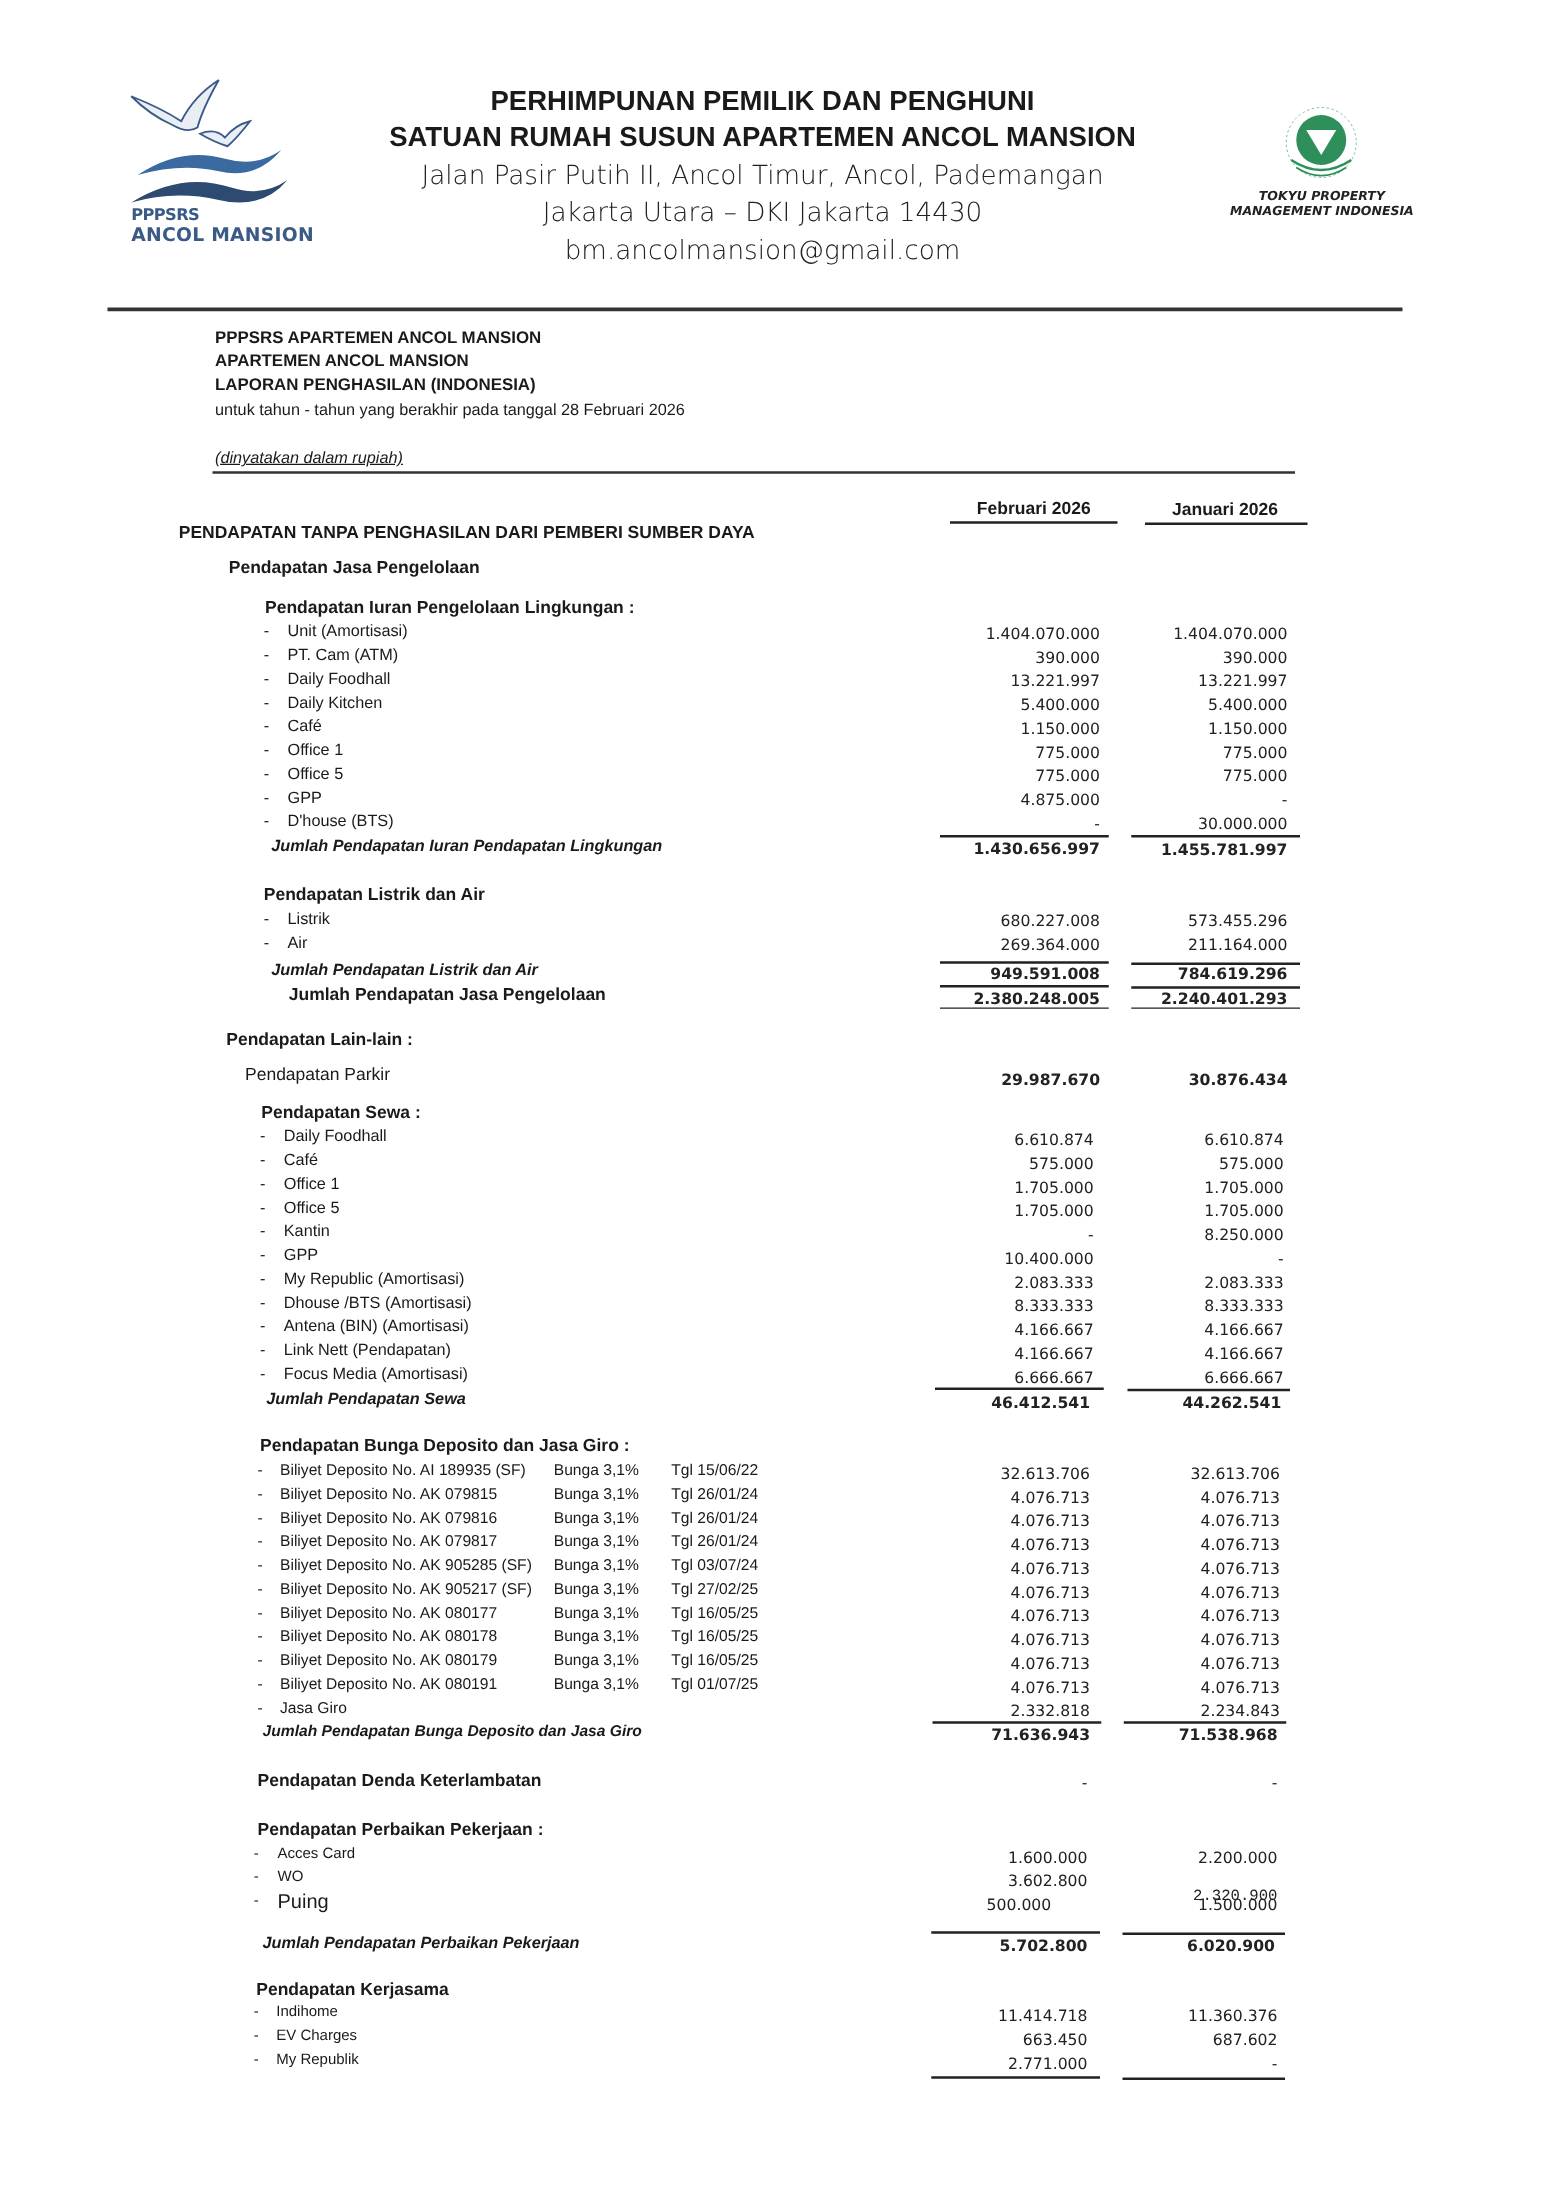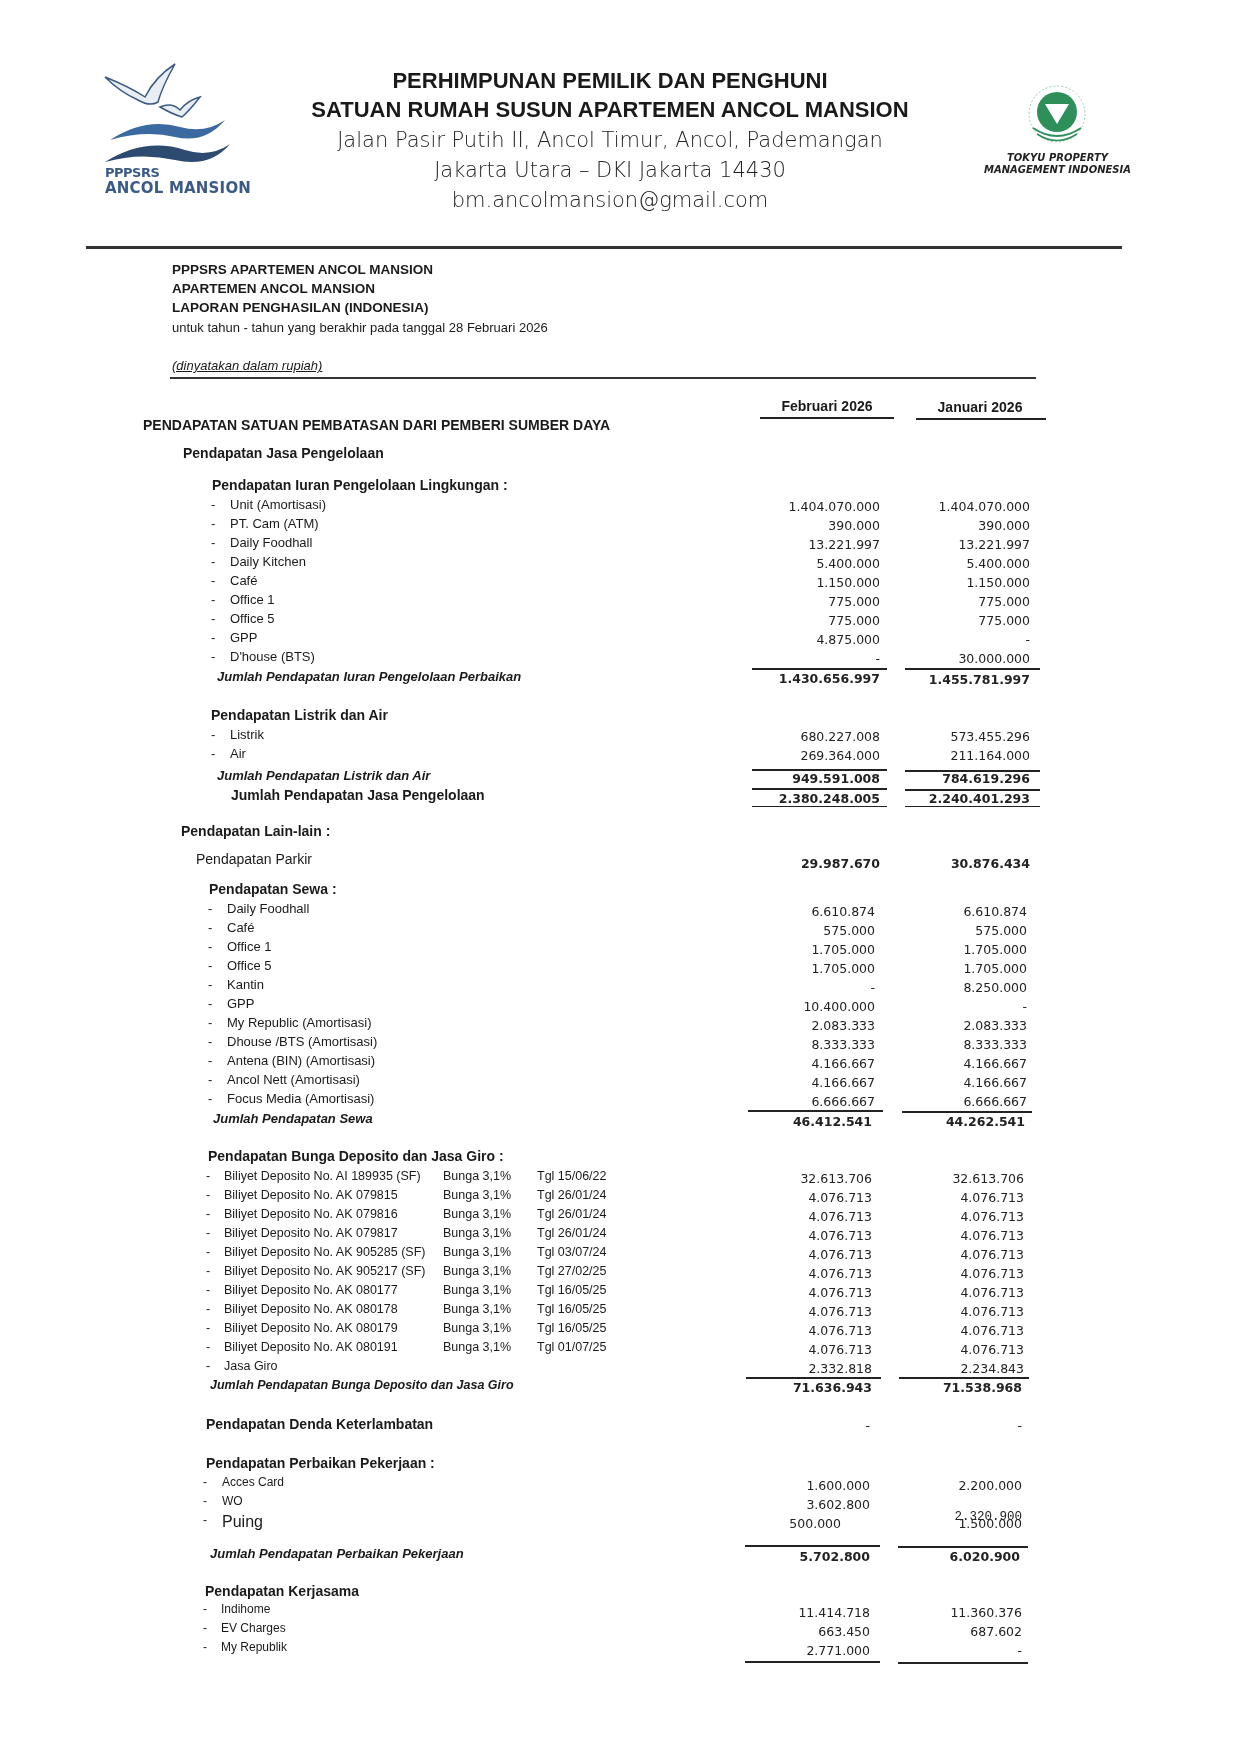--- a/index.html
+++ b/index.html
@@ -71,21 +71,21 @@
 <div class="abs meta" style="top:300px;">LAPORAN PENGHASILAN (INDONESIA)</div>
 <div class="abs meta-sub" style="top:320px;">untuk tahun - tahun yang berakhir pada tanggal 28 Februari 2026</div>
 <div class="abs meta-unit">(dinyatakan dalam rupiah)</div>
 <div class="abs rule-2"></div>
 
 <div class="abs colhead" style="left:767px;top:398px;">Februari 2026</div>
 <div class="abs colhead-line" style="left:760px;top:417px;width:134px;"></div>
 <div class="abs colhead" style="left:920px;top:399px;">Januari 2026</div>
 <div class="abs colhead-line" style="left:916px;top:418px;width:130px;"></div>
 
-<div class="abs lbl-sec" style="left:143px;top:417px;">PENDAPATAN SATUAN PEMBATASAN DARI PEMBERI SUMBER DAYA</div>
+<div class="abs lbl-sec" style="left:143px;top:417px;">PENDAPATAN TANPA PENGHASILAN DARI PEMBERI SUMBER DAYA</div>
 
 <div class="abs lbl-b" style="left:170px;top:445px;">Pendapatan Jasa Pengelolaan</div>
 <div class="abs lbl-b" style="left:199px;top:477px;">Pendapatan Iuran Pengelolaan Lingkungan :</div>
 
 <div id="iuran-rows">
     <div class="abs" style="left: 0px; top: 497px; width: 1240px; height: 19px;">
       <span class="abs dash" style="left: 211px; top: 0px; font-size: 13px;">-</span>
       <span class="abs lbl" style="left: 230px; top: 0px; font-size: 13px;">Unit (Amortisasi)</span>
       <span class="abs num" style="left: 740px; top: 2px;">1.404.070.000</span>
       <span class="abs num" style="left: 890px; top: 2px;">1.404.070.000</span>
@@ -135,21 +135,21 @@
     <div class="abs" style="left: 0px; top: 649px; width: 1240px; height: 19px;">
       <span class="abs dash" style="left: 211px; top: 0px; font-size: 13px;">-</span>
       <span class="abs lbl" style="left: 230px; top: 0px; font-size: 13px;">D'house (BTS)</span>
       <span class="abs num" style="left: 740px; top: 2px;">-</span>
       <span class="abs num" style="left: 890px; top: 2px;">30.000.000</span>
     </div>
   </div>
 
 <div class="abs sumline" style="left:752px;top:668px;width:135px;"></div>
 <div class="abs sumline" style="left:905px;top:668px;width:135px;"></div>
-<div class="abs lbl-bi" style="left:217px;top:669px;">Jumlah Pendapatan Iuran Pengelolaan Perbaikan</div>
+<div class="abs lbl-bi" style="left:217px;top:669px;">Jumlah Pendapatan Iuran Pendapatan Lingkungan</div>
 <div class="abs num b" style="left:740px;top:671px;">1.430.656.997</div>
 <div class="abs num b" style="left:890px;top:672px;">1.455.781.997</div>
 
 <div class="abs lbl-b" style="left:198px;top:707px;">Pendapatan Listrik dan Air</div>
 <div id="listrik-rows">
     <div class="abs" style="left: 0px; top: 727px; width: 1240px; height: 19px;">
       <span class="abs dash" style="left: 211px; top: 0px; font-size: 13px;">-</span>
       <span class="abs lbl" style="left: 230px; top: 0px; font-size: 13px;">Listrik</span>
       <span class="abs num" style="left: 740px; top: 2px;">680.227.008</span>
       <span class="abs num" style="left: 890px; top: 2px;">573.455.296</span>
@@ -232,21 +232,21 @@
       <span class="abs num" style="left: 887px; top: 3px;">8.333.333</span>
     </div>
     <div class="abs" style="left: 0px; top: 1053px; width: 1240px; height: 19px;">
       <span class="abs dash" style="left: 208px; top: 0px; font-size: 13px;">-</span>
       <span class="abs lbl" style="left: 227px; top: 0px; font-size: 13px;">Antena (BIN) (Amortisasi)</span>
       <span class="abs num" style="left: 735px; top: 3px;">4.166.667</span>
       <span class="abs num" style="left: 887px; top: 3px;">4.166.667</span>
     </div>
     <div class="abs" style="left: 0px; top: 1072px; width: 1240px; height: 19px;">
       <span class="abs dash" style="left: 208px; top: 0px; font-size: 13px;">-</span>
-      <span class="abs lbl" style="left: 227px; top: 0px; font-size: 13px;">Ancol Nett (Amortisasi)</span>
+      <span class="abs lbl" style="left: 227px; top: 0px; font-size: 13px;">Link Nett (Pendapatan)</span>
       <span class="abs num" style="left: 735px; top: 3px;">4.166.667</span>
       <span class="abs num" style="left: 887px; top: 3px;">4.166.667</span>
     </div>
     <div class="abs" style="left: 0px; top: 1091px; width: 1240px; height: 19px;">
       <span class="abs dash" style="left: 208px; top: 0px; font-size: 13px;">-</span>
       <span class="abs lbl" style="left: 227px; top: 0px; font-size: 13px;">Focus Media (Amortisasi)</span>
       <span class="abs num" style="left: 735px; top: 3px;">6.666.667</span>
       <span class="abs num" style="left: 887px; top: 3px;">6.666.667</span>
     </div>
   </div>

